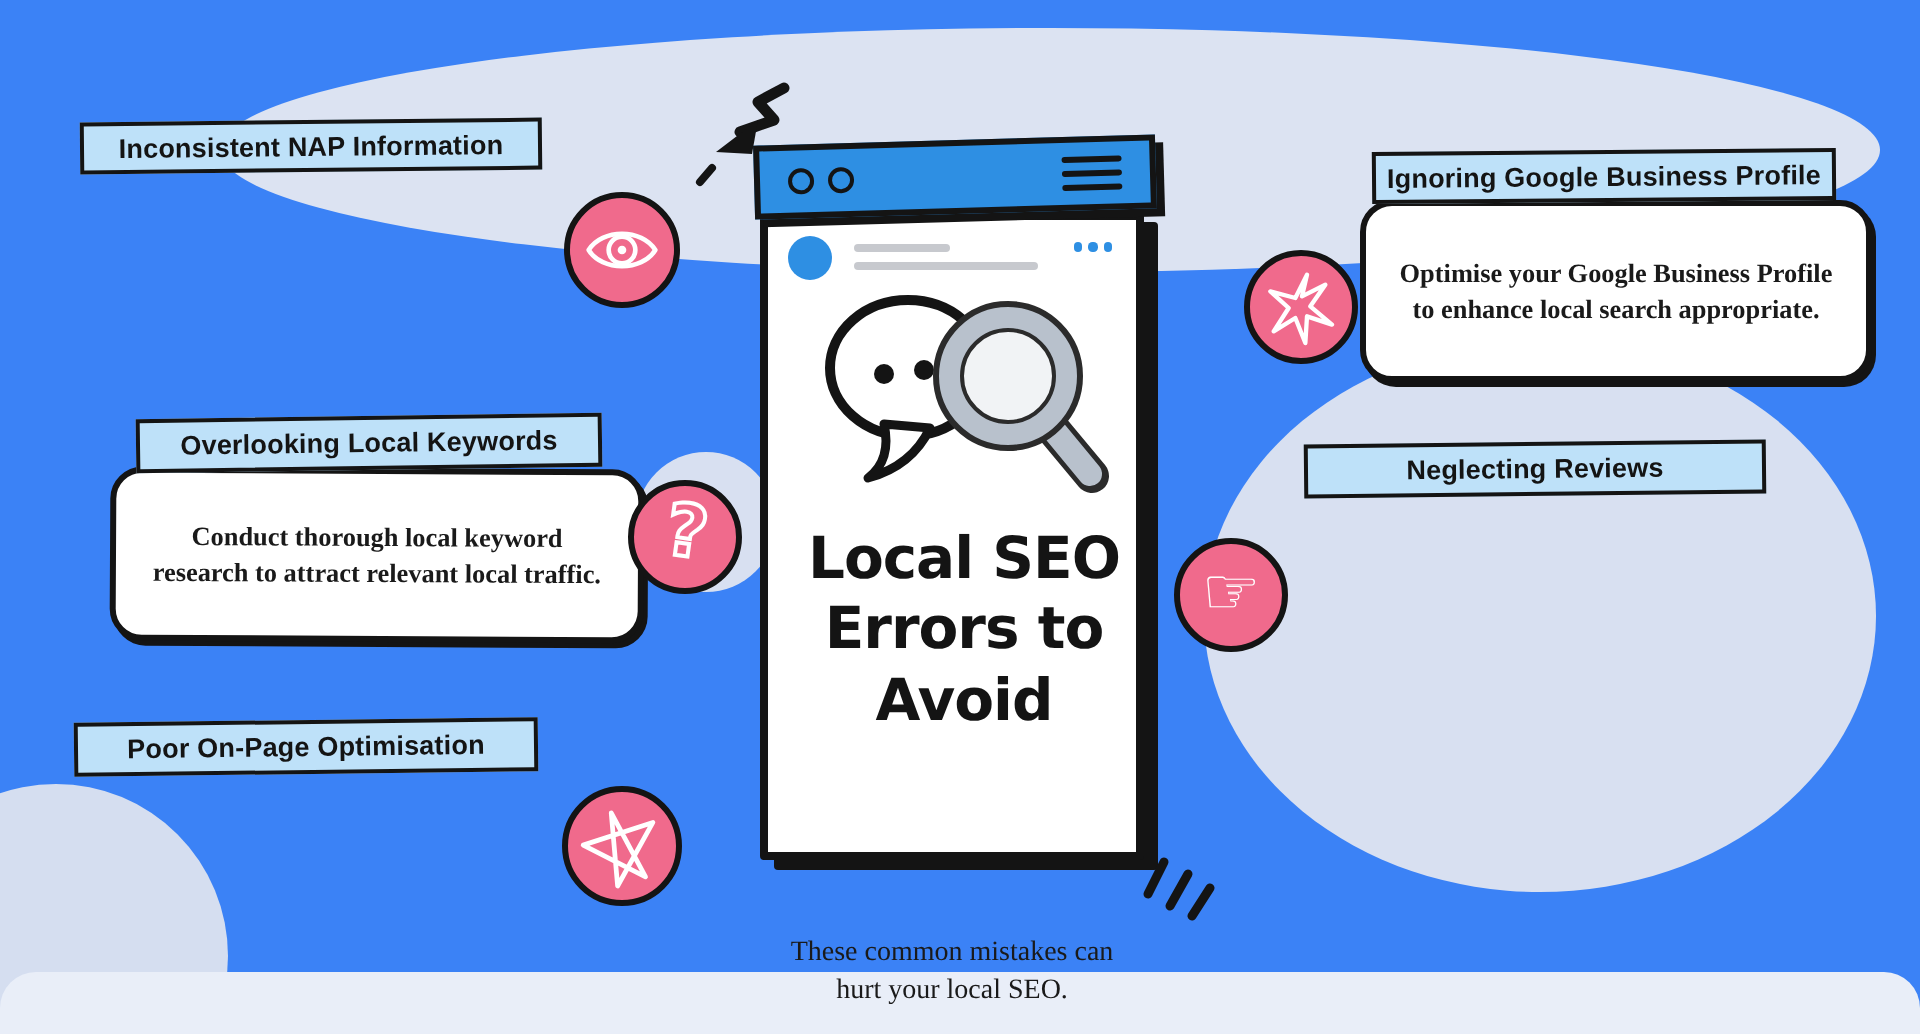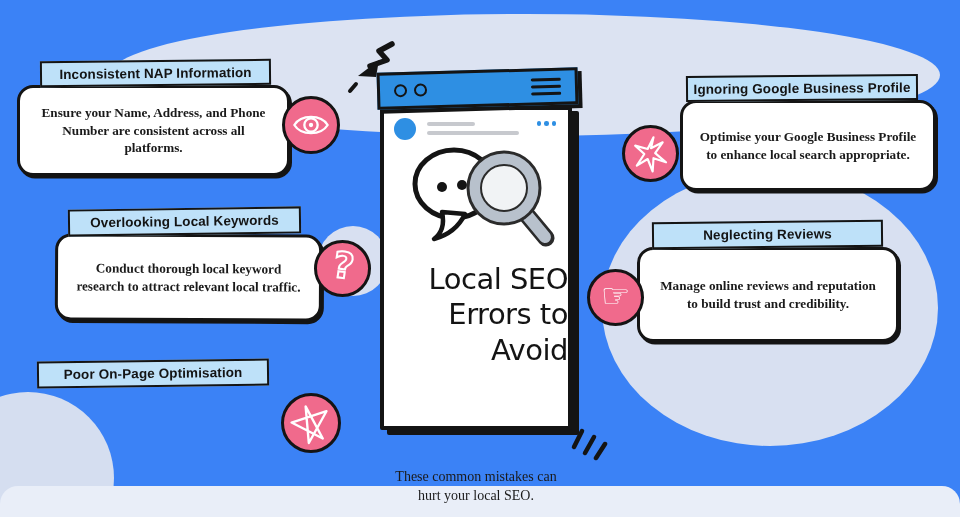--- a/index.html
+++ b/index.html
@@ -97,22 +97,22 @@
   .post-line   { position: absolute; background: #c7c9ce; border-radius: 2px; height: 4px; }
   .post-line.l1 { left: 43px; top: 12px; width: 48px; }
   .post-line.l2 { left: 43px; top: 21px; width: 92px; }
   .post-ellipsis { position: absolute; right: 12px; top: 11px; display: flex; gap: 3px; }
   .post-ellipsis i { width: 4.5px; height: 4.5px; border-radius: 50%; background: #2e8fe3; }
 
   .illustration { position: absolute; left: 20px; top: 28px; }
 
   .phone-title {
     position: absolute; left: 0; right: 0; top: 152px;
-    text-align: right; white-space: pre-line;
-    font-family: "DejaVu Sans", sans-serif; font-weight: 400;
+    text-align: center; white-space: pre-line;
+    font-family: "DejaVu Sans", sans-serif; font-weight: 700;
     font-size: 29px; line-height: 1.22; letter-spacing: -0.5px; color: #141414; padding-left: 12px;
   }
 
   .scribble-arrow  { position: absolute; left: 346px; top: 36px; z-index: 4; }
   .emphasis-dashes { position: absolute; left: 570px; top: 425px; z-index: 4; }
 
   .caption {
     position: absolute; left: 368px; top: 468px; width: 216px; z-index: 2;
     text-align: center; white-space: pre-line;
     font-family: "Liberation Serif", serif; font-weight: 400;
@@ -124,23 +124,20 @@
 
 <div class="stage">
 
   <div class="blob blob-top"></div>
   <div class="blob blob-right"></div>
   <div class="blob blob-bottom-left"></div>
   <div class="blob blob-left-small"></div>
   <div class="blob bottom-band"></div>
 
   <div class="card-header h1">Inconsistent NAP Information</div>
-  <div class="card-body b1">Ensure your Name, Address, and Phone
-Number are consistent across all
-platforms.</div>
   <div class="icon-badge i1">
     <svg width="40" height="40" viewBox="0 0 48 48">
       <path d="M4 24 C 12 11, 36 11, 44 24 C 36 37, 12 37, 4 24 Z" fill="none" stroke="#ffffff" stroke-width="2.8" stroke-linejoin="round"></path>
       <circle cx="24" cy="24" r="8" fill="none" stroke="#ffffff" stroke-width="2.8"></circle>
       <circle cx="24" cy="24" r="2.6" fill="#ffffff"></circle>
     </svg>
   </div>
 
   <div class="card-header h2">Overlooking Local Keywords</div>
   <div class="card-body b2">Conduct thorough local keyword
@@ -165,22 +162,20 @@
   <div class="card-header h4">Ignoring Google Business Profile</div>
   <div class="card-body b4">Optimise your Google Business Profile
 to enhance local search appropriate.</div>
   <div class="icon-badge i4">
     <svg width="40" height="40" viewBox="0 0 48 48">
       <path d="M27 4 L24 17 L38 10 L29 23 L42 34 L27 29 L26 45 L20 30 L7 38 L16 24 L5 14 L20 18 Z" fill="none" stroke="#ffffff" stroke-width="2.6" stroke-linejoin="round" stroke-linecap="round"></path>
     </svg>
   </div>
 
   <div class="card-header h5">Neglecting Reviews</div>
-  <div class="card-body b5">Manage online reviews and reputation
-to build trust and credibility.</div>
   <div class="icon-badge i5">
     <span class="hand-glyph">☞</span>
   </div>
 
   <div class="phone-header">
     <span class="win-dot"></span>
     <span class="win-dot"></span>
     <span class="hamburger">
         <span></span>
         <span></span>

